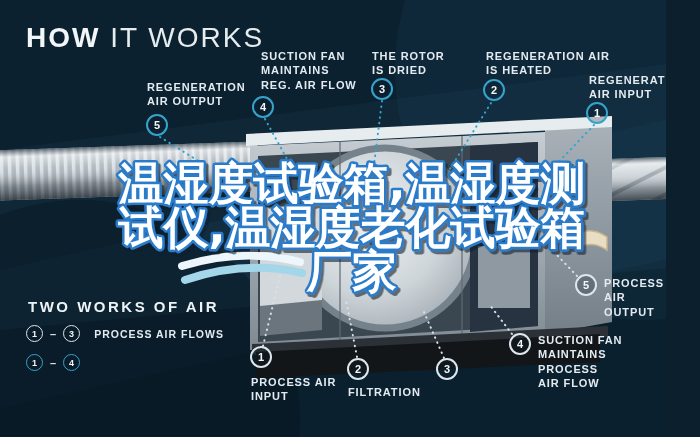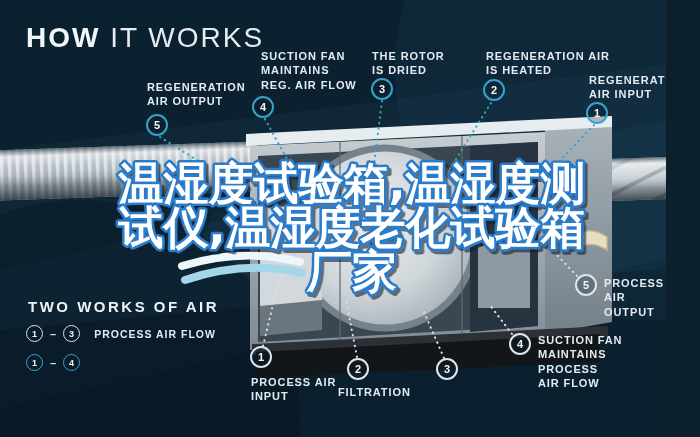--- a/index.html
+++ b/index.html
@@ -33,21 +33,21 @@
   #b-t3{left:371px;top:78px;}  #b-t2{left:483px;top:79px;}
   #b-t1{left:586px;top:102px;}
   #b-w5{left:575px;top:274px;} #b-w4{left:509px;top:333px;}
   #b-w3{left:436px;top:358px;} #b-w2{left:347px;top:358px;}
   #b-w1{left:250px;top:346px;}
   
   #l-t5{left:147px;top:80px;}  #l-t4{left:261px;top:49px;}
   #l-t3{left:372px;top:49px;}  #l-t2{left:486px;top:49px;}
   #l-t1{left:589px;top:73px;}
   #l-w5{left:604px;top:276px;} #l-w4{left:538px;top:333px;}
-  #l-w3{left:441px;top:382px;} #l-w2{left:338px;top:385px;}
+  #l-w3{left:441px;top:382px;} #l-w2{left:348px;top:385px;}
   #l-w1{left:251px;top:375px;}
   
   .legend-heading{
     position:absolute;left:28px;top:298px;color:#eef3f6;
     font-size:15px;font-weight:600;letter-spacing:2.5px;white-space:nowrap;
   }
   .legend-row{position:absolute;left:26px;display:flex;align-items:center;gap:6px;}
   #legend-row-0{top:325px;} #legend-row-1{top:354px;}
   .legend-circle{
     width:17px;height:17px;border-radius:50%;box-sizing:border-box;
@@ -200,21 +200,21 @@
   <div class="badge white" id="b-w3">3</div>
   <div class="badge white" id="b-w2">2</div>
   <div class="badge white" id="b-w1">1</div>
 
   <div class="legend-heading">TWO WORKS OF AIR</div>
 
   <div class="legend-row" id="legend-row-0">
     <span class="legend-circle white">1</span>
     <span class="legend-dash">–</span>
     <span class="legend-circle white">3</span>
-    <span class="legend-label">PROCESS AIR FLOW</span>
+    <span class="legend-label">PROCESS AIR FLOWS</span>
   </div>
 
   <div class="legend-row" id="legend-row-1">
     <span class="legend-circle teal">1</span>
     <span class="legend-dash">–</span>
     <span class="legend-circle teal">4</span>
   </div>
 
 </div>
 

